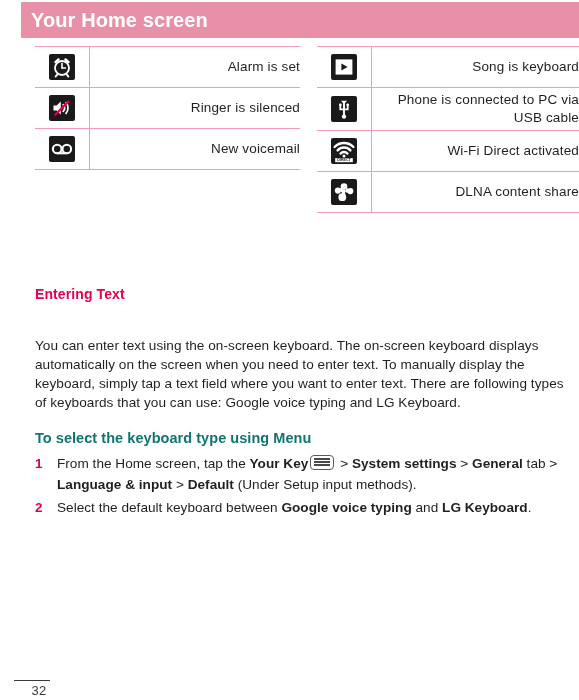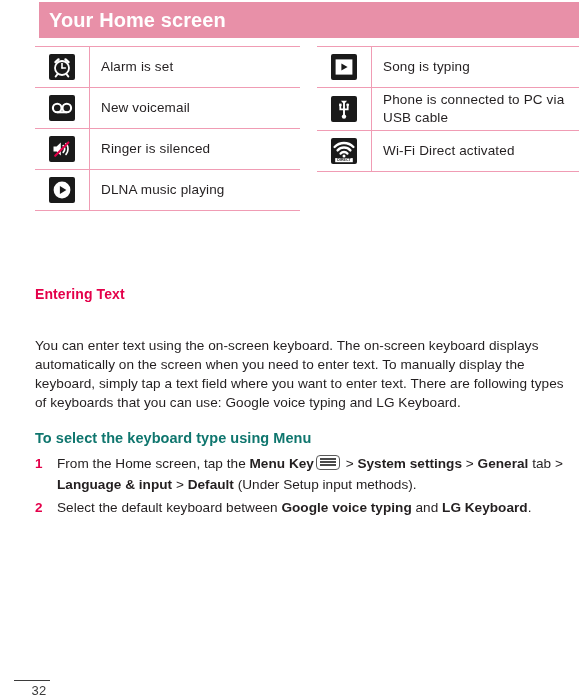--- a/index.html
+++ b/index.html
@@ -13,21 +13,21 @@
     font-family: "Liberation Sans", sans-serif;
     color: #231f20;
     position: relative;
     overflow: hidden;
     -webkit-font-smoothing: antialiased;
   }
 
   
   .header-band {
     position: absolute;
-    left: 39px;
+    left: 21px;
     top: 2px;
     right: 0;
     height: 36px;
     background: #e890a8;
     display: flex;
     align-items: center;
   }
   .header-title {
     color: #ffffff;
     font-size: 20px;
@@ -66,20 +66,21 @@
     text-align: center;
     border-right: 1px solid #f09cb4;
     height: 40px;
   }
   .icon-table td.cell-text {
     padding-left: 11px;
     font-size: 13.5px;
     color: #231f20;
     line-height: 1.35;
     letter-spacing: 0.15px;
+    text-align: right;
   }
   .icon-table tr.tall td.cell-icon { height: 42px; }
 
   
   .glyph {
     display: inline-block;
     width: 26px;
     height: 26px;
     background: #1a1a1a;
     border-radius: 2px;
@@ -221,67 +222,56 @@
               <path d="M17.7 20.4 L19.4 22.6" stroke="#ffffff" stroke-width="1.8" stroke-linecap="round"></path>
             </svg>
           </span>
         </td>
         <td class="cell-text">Alarm is set</td>
       </tr>
       <tr>
         <td class="cell-icon">
           <span class="glyph">
             <svg width="26" height="26" viewBox="0 0 26 26">
-              <circle cx="8.2" cy="13" r="4.3" fill="none" stroke="#ffffff" stroke-width="2.1"></circle>
-              <circle cx="17.8" cy="13" r="4.3" fill="none" stroke="#ffffff" stroke-width="2.1"></circle>
-              <rect x="8.2" y="16.2" width="9.6" height="2.1" fill="#ffffff"></rect>
-            </svg>
-          </span>
-        </td>
-        <td class="cell-text">New voicemail</td>
-      </tr>
-      <tr>
-        <td class="cell-icon">
-          <span class="glyph">
-            <svg width="26" height="26" viewBox="0 0 26 26">
               <path d="M4.5 10.5 H7.6 L11.8 6.6 V19.4 L7.6 15.5 H4.5 Z" fill="#ffffff"></path>
               <path d="M14.2 9.6 a5.2 5.2 0 0 1 0 6.8" fill="none" stroke="#ffffff" stroke-width="1.7" stroke-linecap="round"></path>
               <path d="M17 7.6 a8.3 8.3 0 0 1 0 10.8" fill="none" stroke="#ffffff" stroke-width="1.7" stroke-linecap="round"></path>
               <line x1="6.2" y1="19.8" x2="19.4" y2="6.4" stroke="#e4004a" stroke-width="2.1" stroke-linecap="round"></line>
             </svg>
           </span>
         </td>
         <td class="cell-text">Ringer is silenced</td>
       </tr>
       <tr>
         <td class="cell-icon">
           <span class="glyph">
             <svg width="26" height="26" viewBox="0 0 26 26">
-              <circle cx="13" cy="13" r="8.4" fill="#ffffff"></circle>
-              <path d="M10.9 8.9 L17.4 13 L10.9 17.1 Z" fill="#1a1a1a"></path>
-            </svg>
-          </span>
-        </td>
-        <td class="cell-text">DLNA music playing</td>
+              <circle cx="8.2" cy="13" r="4.3" fill="none" stroke="#ffffff" stroke-width="2.1"></circle>
+              <circle cx="17.8" cy="13" r="4.3" fill="none" stroke="#ffffff" stroke-width="2.1"></circle>
+              <rect x="8.2" y="16.2" width="9.6" height="2.1" fill="#ffffff"></rect>
+            </svg>
+          </span>
+        </td>
+        <td class="cell-text">New voicemail</td>
       </tr>
     </tbody>
   </table>
 
   <table class="icon-table right">
     <tbody>
       <tr class="first-row">
         <td class="cell-icon">
           <span class="glyph">
             <svg width="26" height="26" viewBox="0 0 26 26">
               <rect x="4.6" y="5.4" width="16.8" height="15.2" fill="#ffffff"></rect>
               <path d="M10.4 9.6 L16.6 13 L10.4 16.4 Z" fill="#1a1a1a"></path>
             </svg>
           </span>
         </td>
-        <td class="cell-text">Song is typing</td>
+        <td class="cell-text">Song is keyboard</td>
       </tr>
       <tr class="tall">
         <td class="cell-icon">
           <span class="glyph">
             <svg width="26" height="26" viewBox="0 0 26 26">
               <line x1="13" y1="5.4" x2="13" y2="20.6" stroke="#ffffff" stroke-width="1.9"></line>
               <circle cx="13" cy="20.6" r="2.2" fill="#ffffff"></circle>
               <path d="M9.3 9.2 L9.3 13.4 L16.7 13.4 L16.7 9.2" fill="none" stroke="#ffffff" stroke-width="1.8"></path>
               <path d="M10 4.8 L16 4.8 L13 8.2 Z" fill="#ffffff"></path>
               <rect x="8.1" y="7.6" width="2.5" height="2.5" fill="#ffffff"></rect>
@@ -299,35 +289,51 @@
               <path d="M6.6 12.4 a8.6 8.6 0 0 1 12.8 0" fill="none" stroke="#ffffff" stroke-width="2.4" stroke-linecap="round"></path>
               <path d="M9.6 15.6 a4.4 4.4 0 0 1 6.8 0" fill="none" stroke="#ffffff" stroke-width="2.4" stroke-linecap="round"></path>
               <circle cx="13" cy="18.1" r="1.5" fill="#ffffff"></circle>
               <rect x="4.2" y="20.1" width="17.6" height="4.1" fill="#ffffff"></rect>
               <text x="13" y="23.4" font-family="Liberation Sans, sans-serif" font-size="3.6" font-weight="bold" fill="#1a1a1a" text-anchor="middle">DIRECT</text>
             </svg>
           </span>
         </td>
         <td class="cell-text">Wi-Fi Direct activated</td>
       </tr>
+      <tr>
+        <td class="cell-icon">
+          <span class="glyph">
+            <svg width="26" height="26" viewBox="0 0 26 26">
+              <circle cx="13" cy="7.6" r="3.3" fill="#ffffff"></circle>
+              <circle cx="6.9" cy="11.6" r="3.1" fill="#ffffff"></circle>
+              <circle cx="19.3" cy="12.1" r="3.1" fill="#ffffff"></circle>
+              <circle cx="11.3" cy="18.2" r="3.9" fill="#ffffff"></circle>
+              <rect x="9.0" y="9.0" width="3.1" height="4.0" fill="#ffffff" transform="rotate(-32 10.5 11)"></rect>
+              <rect x="14.6" y="9.4" width="3.0" height="4.0" fill="#ffffff" transform="rotate(30 16 11.4)"></rect>
+              <rect x="11.0" y="10.6" width="3.2" height="5.6" fill="#ffffff"></rect>
+            </svg>
+          </span>
+        </td>
+        <td class="cell-text">DLNA content share</td>
+      </tr>
     </tbody>
   </table>
 
 </div>
 
 <div class="section-heading">Entering Text</div>
 
 <p class="body-para">You can enter text using the on-screen keyboard. The on-screen keyboard displays automatically on the screen when you need to enter text. To manually display the keyboard, simply tap a text field where you want to enter text. There are following types of keyboards that you can use: Google voice typing and LG Keyboard.</p>
 
 <div class="sub-heading">To select the keyboard type using Menu</div>
 
 <div class="steps">
   <div class="step">
     <div class="step-num">1</div>
-    <div class="step-body">From the Home screen, tap the <b>Menu Key</b><span class="menukey-icon"><i></i><i></i><i></i></span> &gt; <b>System settings</b> &gt; <b>General</b> tab &gt; <b>Language &amp; input</b> &gt; <b>Default</b> (Under Setup input methods).</div>
+    <div class="step-body">From the Home screen, tap the <b>Your Key</b><span class="menukey-icon"><i></i><i></i><i></i></span> &gt; <b>System settings</b> &gt; <b>General</b> tab &gt; <b>Language &amp; input</b> &gt; <b>Default</b> (Under Setup input methods).</div>
   </div>
   <div class="step">
     <div class="step-num">2</div>
     <div class="step-body">Select the default keyboard between <b>Google voice typing</b> and <b>LG Keyboard</b>.</div>
   </div>
 </div>
 
 <div class="footer">
   <div class="footer-rule"></div>
   <div class="page-number">32</div>

